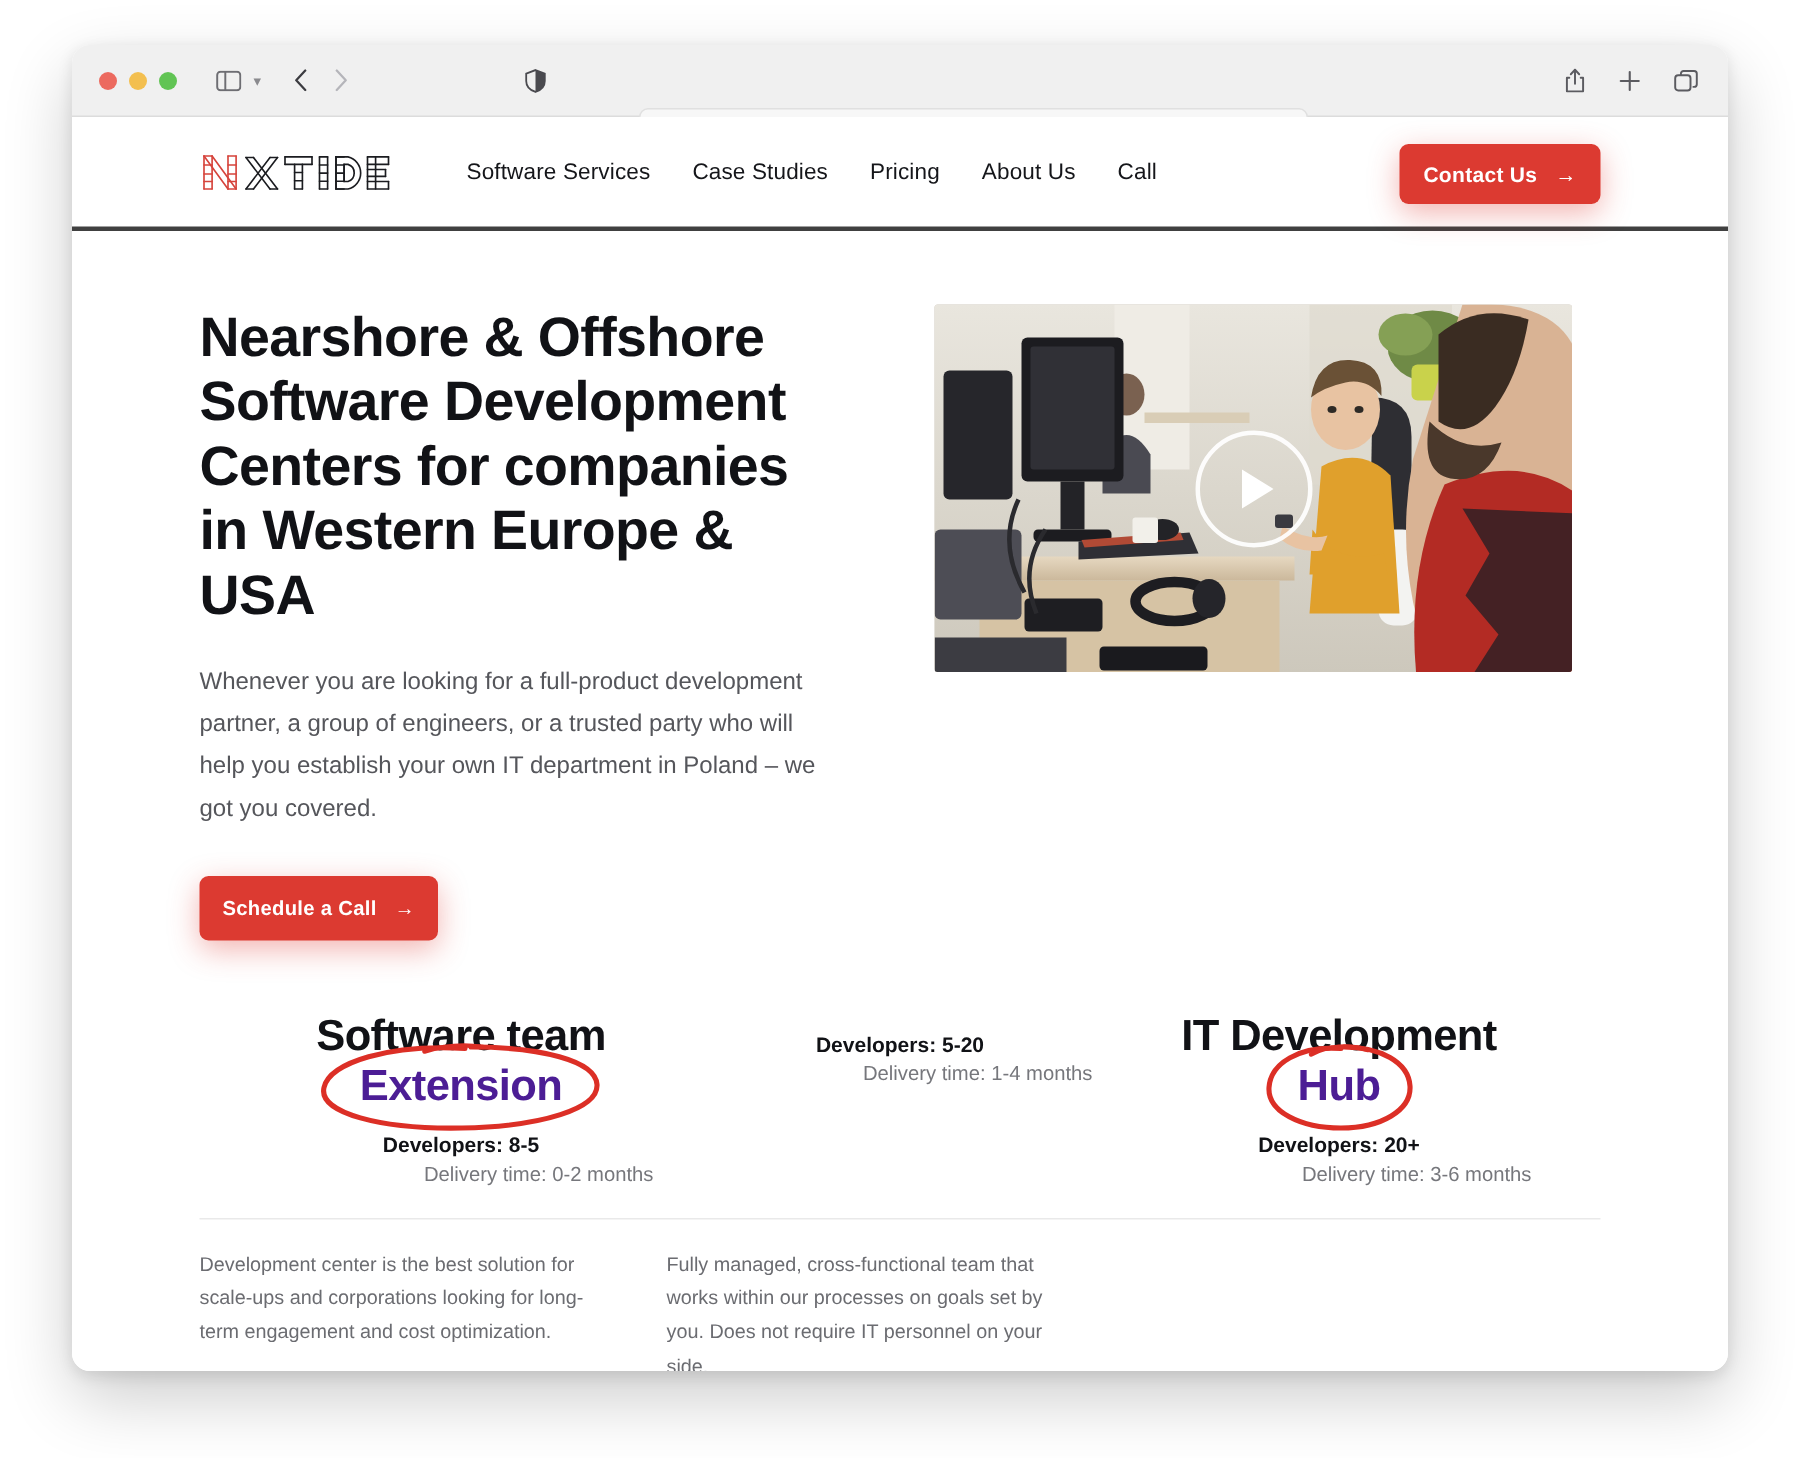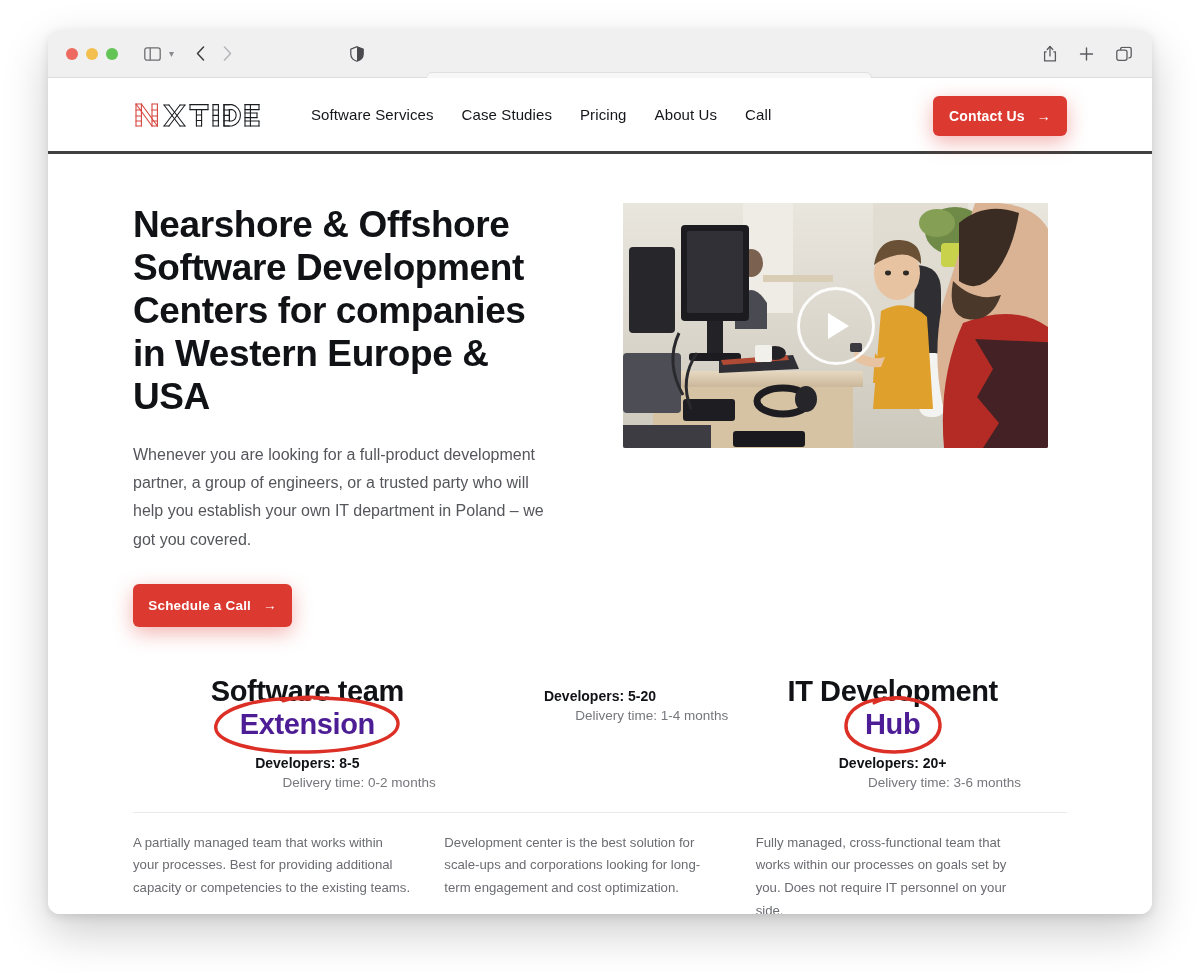--- a/index.html
+++ b/index.html
@@ -513,23 +513,20 @@
         <div class="devs">Developers: 20+</div>
         <div class="delivery">Delivery time: 3-6 months</div>
       </div>
     </div>
 
     <div style="padding:0 85px;">
       <div class="rule"></div>
     </div>
 
     <div class="desc-row">
-      <div class="desc-cell c1">
-        <p class="card-desc">A partially managed team that works within your processes. Best for providing additional capacity or competencies to the existing teams.</p>
-      </div>
       <div class="desc-cell c3">
         <p class="card-desc">Development center is the best solution for scale-ups and corporations looking for long-term engagement and cost optimization.</p>
       </div>
       <div class="desc-cell c2">
         <p class="card-desc">Fully managed, cross-functional team that works within our processes on goals set by you. Does not require IT personnel on your side.</p>
       </div>
     </div>
 
   </div>
 </div>

